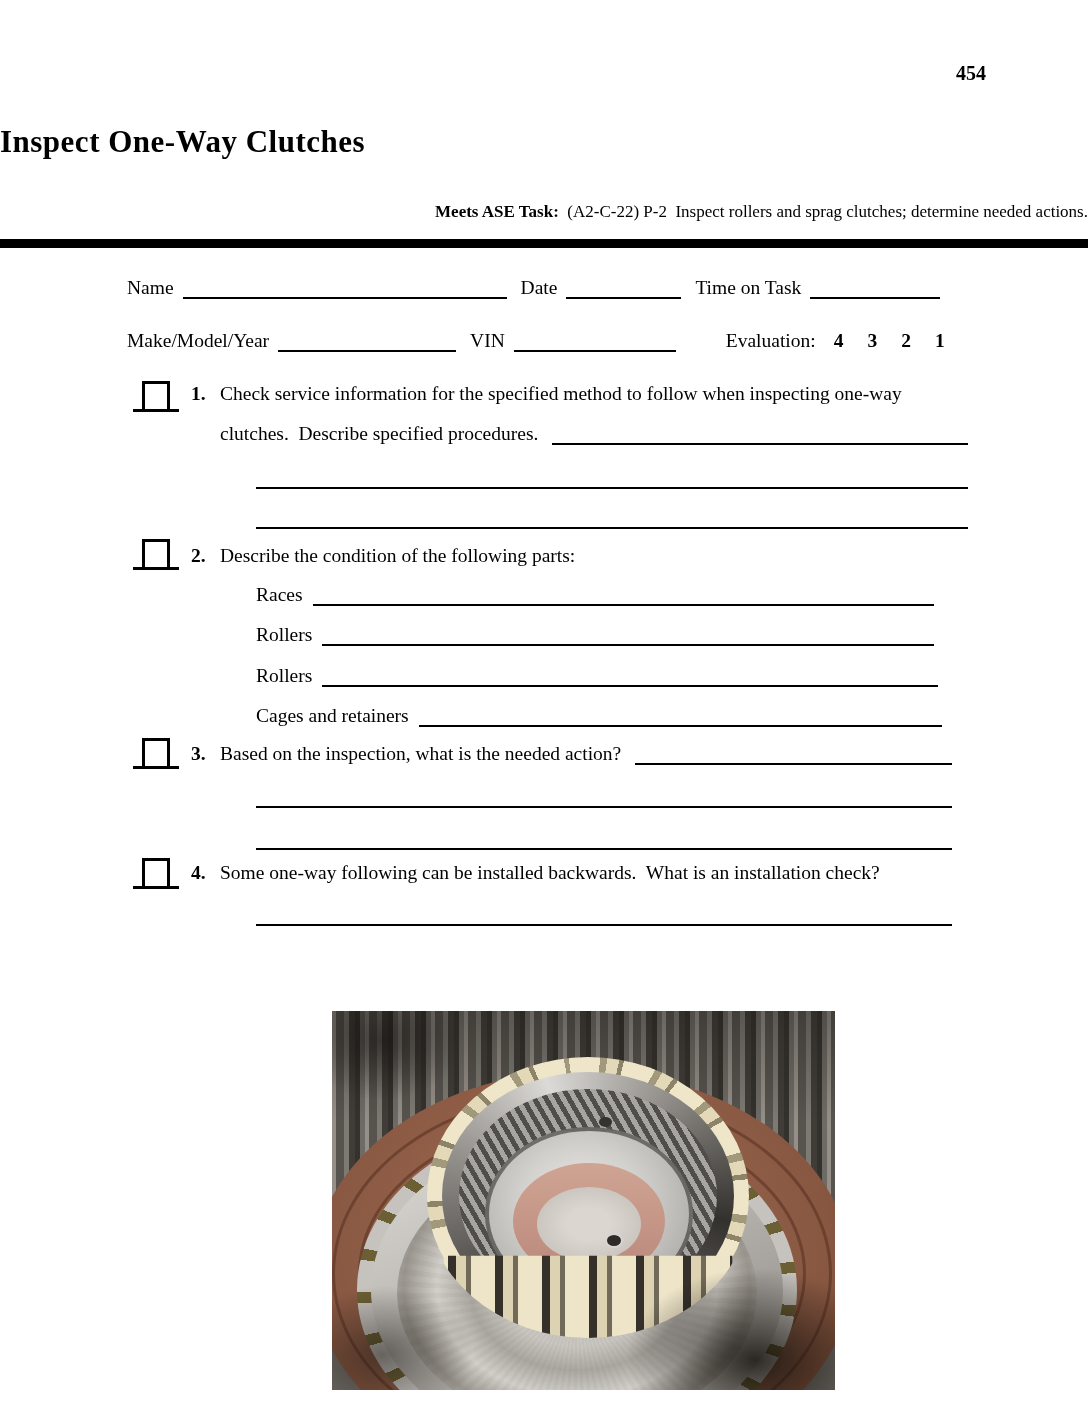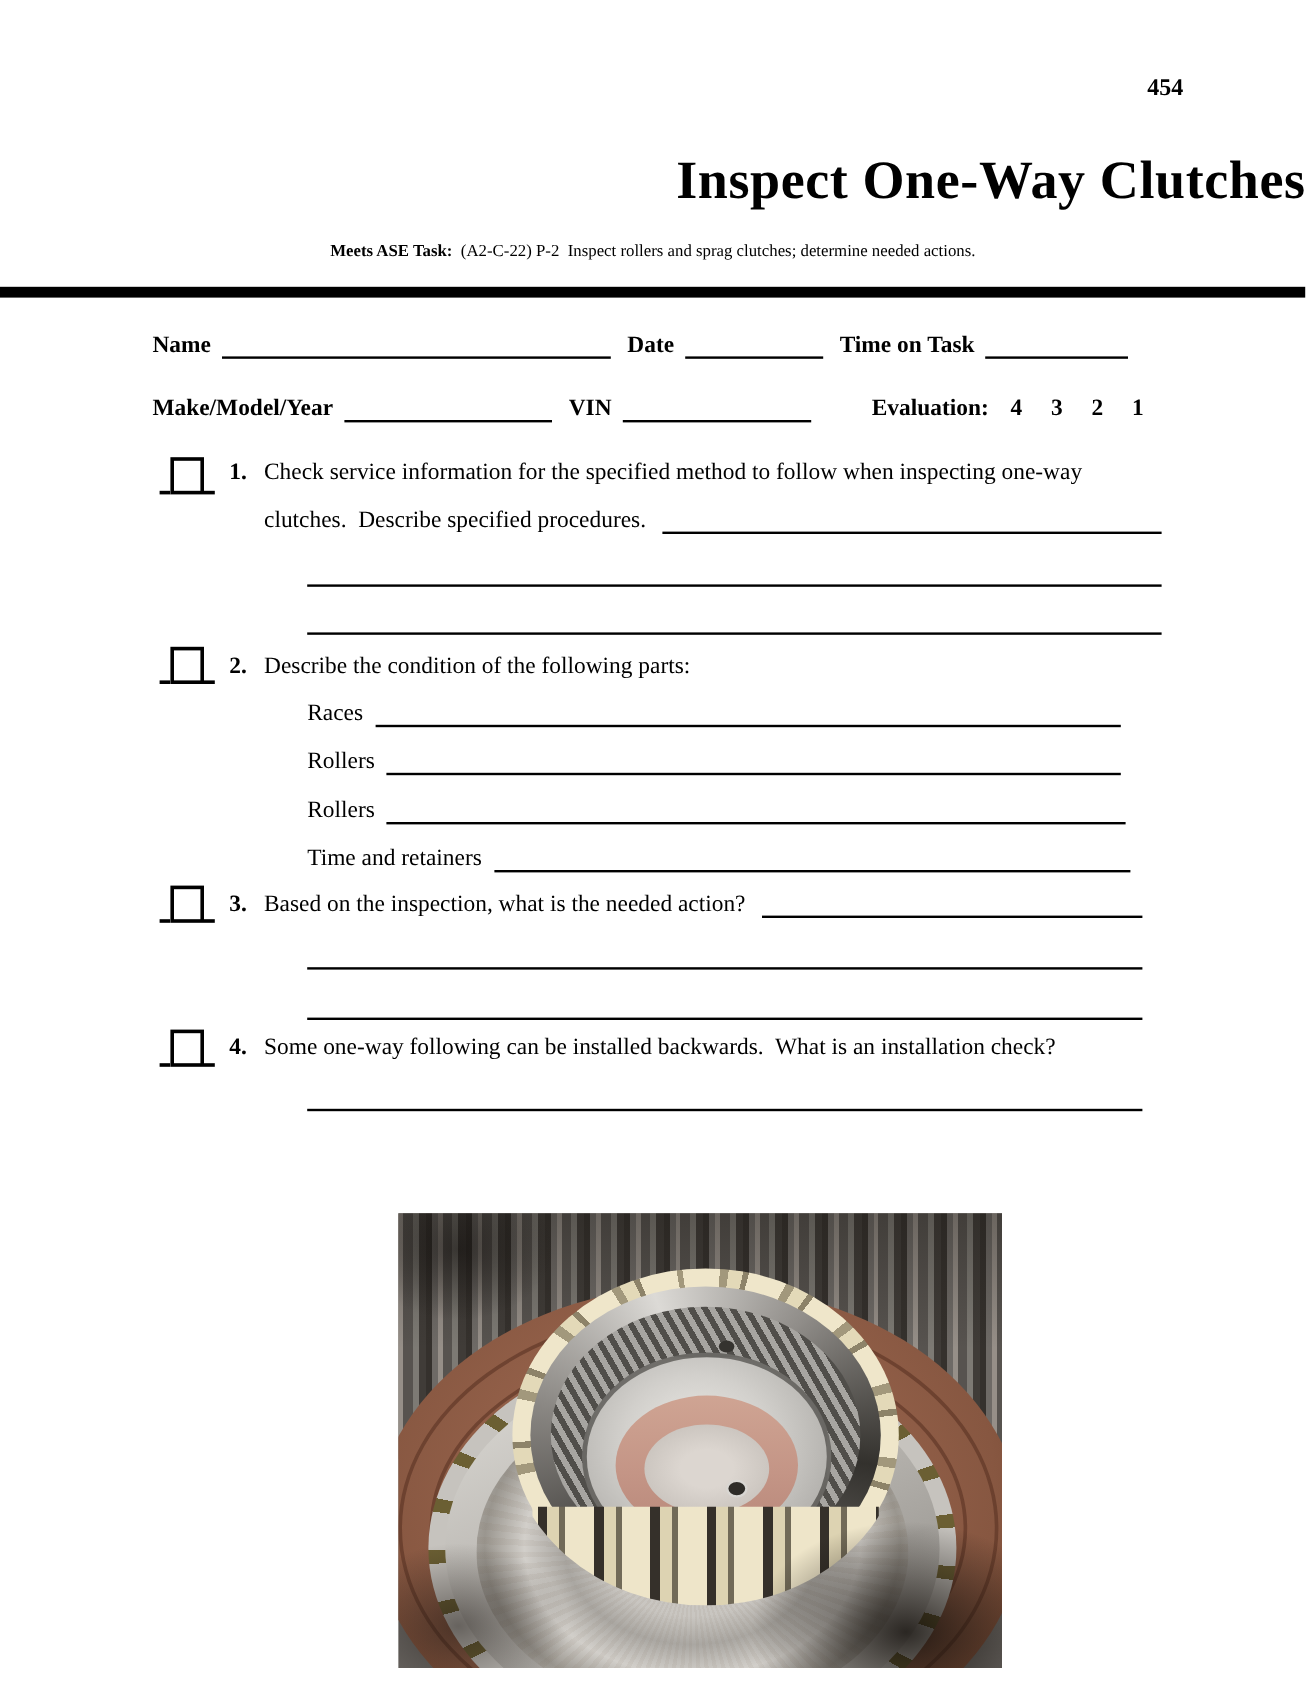--- a/index.html
+++ b/index.html
@@ -1,28 +1,28 @@
 <!DOCTYPE html>
 <html><head>
 <meta charset="utf-8">
 <style>
   html,body{margin:0;padding:0;background:#ffffff;}
   .page{position:relative;width:1088px;height:1408px;background:#ffffff;
         font-family:"Liberation Serif", serif;color:#000;overflow:hidden;}
 
   .pagenum{position:absolute;top:62px;right:102px;font-size:20px;font-weight:bold;}
-  .title{position:absolute;top:124px;left:0;width:100%;text-align:right;
-         font-size:45px;font-weight:bold;letter-spacing:0.5px;}
-  .ase{position:absolute;top:202px;left:0;width:100%;text-align:center;font-size:14px;}
+  .title{position:absolute;top:124px;left:0;width:100%;text-align:left;
+         font-size:31px;font-weight:bold;letter-spacing:0.5px;}
+  .ase{position:absolute;top:202px;left:0;width:100%;text-align:right;font-size:17px;}
   .ase .lbl{font-weight:bold;}
   .ase .txt{white-space:pre;}
   .bar{position:absolute;top:239px;left:0;width:1088px;height:9px;background:#000;}
 
   .frow{position:absolute;display:flex;align-items:flex-end;font-size:19.5px;}
-  .flbl{font-weight:bold;margin-right:9px;white-space:pre;}
+  .flbl{font-weight:normal;margin-right:9px;white-space:pre;}
   .ffill{border-bottom:2px solid #000;margin-right:14px;}
   .evnum{font-weight:bold;margin-left:24px;}
 
   .cbx{position:absolute;left:133px;display:flex;align-items:flex-end;height:32px;}
   .cbx .seg{width:9px;border-bottom:3px solid #000;}
   .cbx .box{width:28px;height:31px;border:3px solid #000;box-sizing:border-box;background:#fff;}
 
   .tline{position:absolute;display:flex;align-items:flex-end;font-size:19.5px;}
   .tnum{display:inline-block;width:29px;font-weight:bold;flex:none;}
   .ttext{white-space:pre;}
@@ -148,21 +148,21 @@
   </div>
   <div class="prow" style="top:584px;left:256px;width:678px;">
     <span class="plbl">Races</span>
     <span class="pfill"></span>
   </div>
   <div class="prow" style="top:665px;left:256px;width:682px;">
     <span class="plbl">Rollers</span>
     <span class="pfill"></span>
   </div>
   <div class="prow" style="top:705px;left:256px;width:686px;">
-    <span class="plbl">Time and retainers</span>
+    <span class="plbl">Cages and retainers</span>
     <span class="pfill"></span>
   </div>
 
   <div class="cbx" style="top:737px;">
     <span class="seg"></span>
     <span class="box"></span>
     <span class="seg"></span>
   </div>
   <div class="tline" style="top:743px;left:191px;width:761px;">
     <span class="tnum">3.</span>

